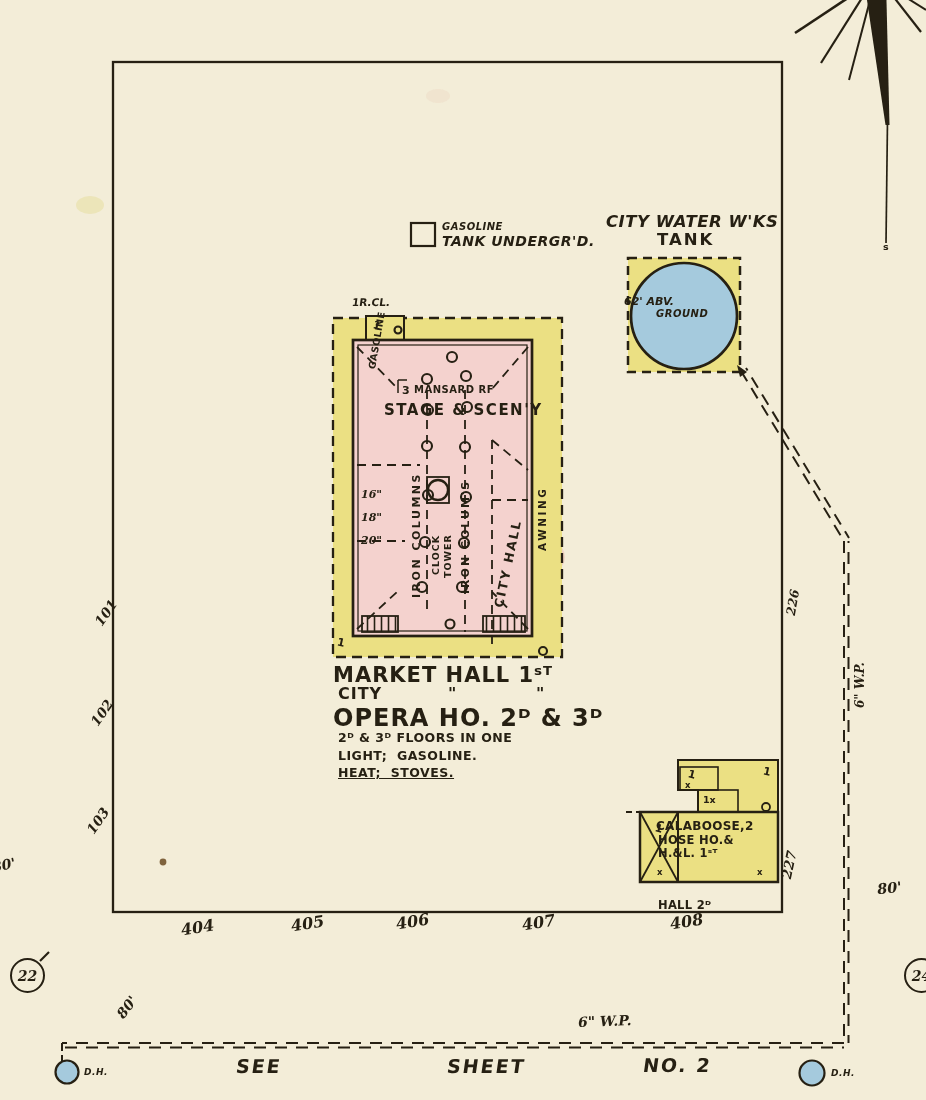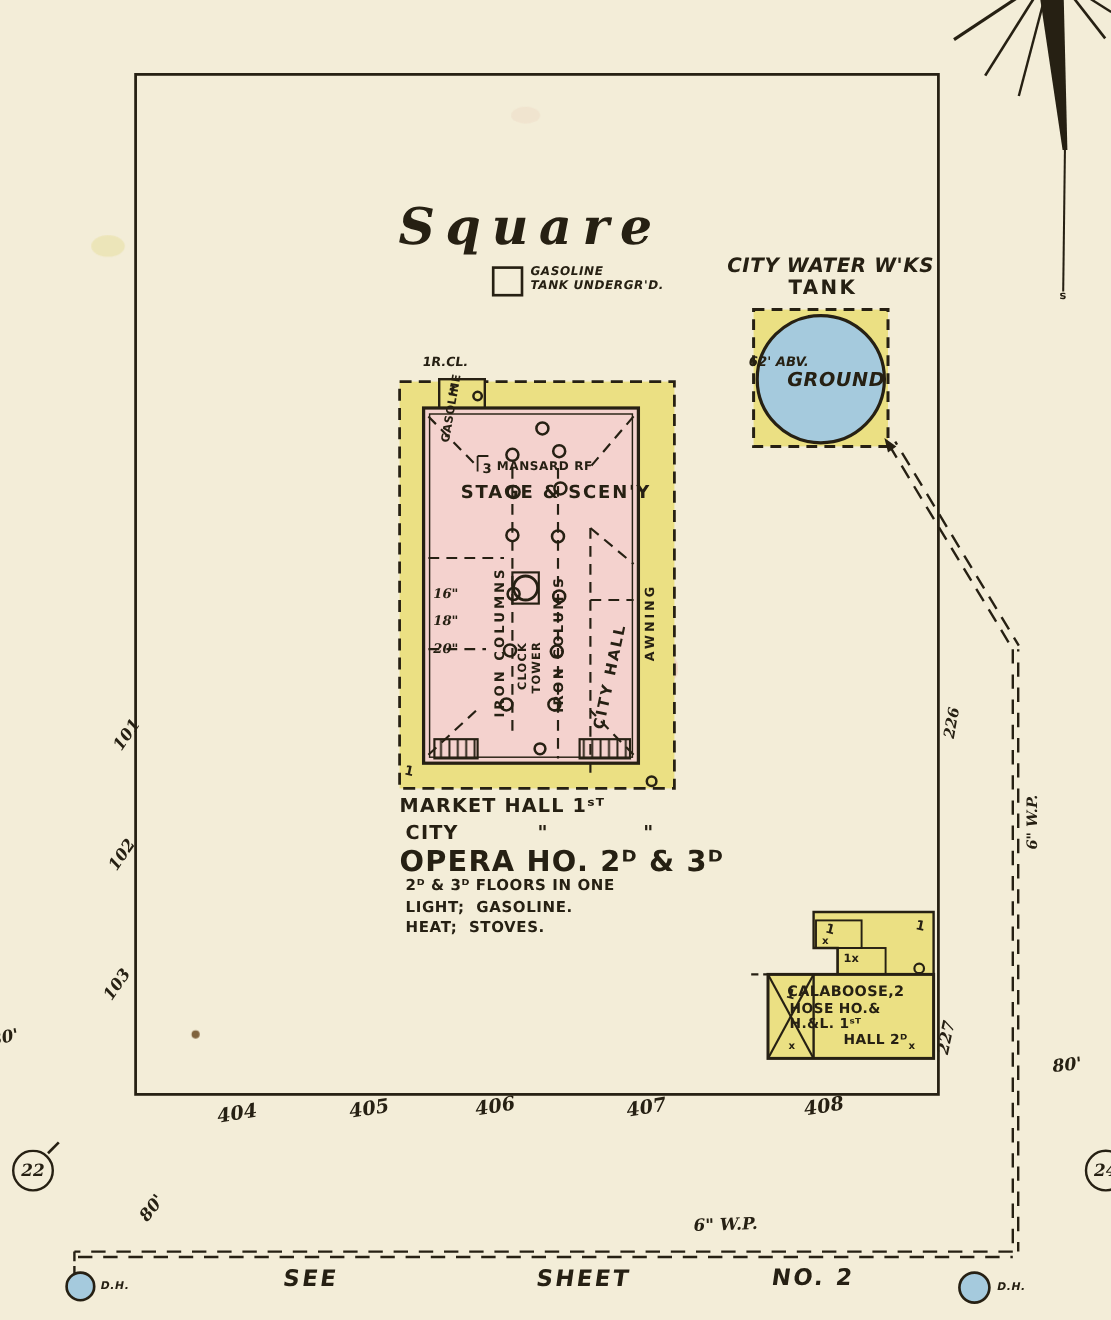--- a/index.html
+++ b/index.html
@@ -131,60 +131,59 @@
       <rect x="640" y="812" width="138" height="70" fill="#ebe083" stroke="#262013" stroke-width="2.5"></rect>
       <line x1="678" y1="812" x2="678" y2="882" stroke="#262013" stroke-width="2"></line>
       <line x1="640" y1="812" x2="678" y2="882" stroke="#262013" stroke-width="1.8"></line>
       <line x1="678" y1="812" x2="640" y2="882" stroke="#262013" stroke-width="1.8"></line>
       <line x1="626" y1="812" x2="641" y2="812" stroke="#262013" stroke-width="2" stroke-dasharray="6 4"></line>
     </g>
 
     <line x1="40" y1="961" x2="49" y2="952" stroke="#262013" stroke-width="2.2"></line>
   </svg>
 
-  <span class="lb cur" style="left:332px;top:167px;font-size:42px;letter-spacing:9px;">Square</span>
 
   <span class="lb" style="left:442px;top:222px;font-size:10px;letter-spacing:.5px;font-style:italic;">GASOLINE</span>
-  <span class="lb" style="left:442px;top:234px;font-size:10px;letter-spacing:.5px;font-style:italic;">TANK UNDERGR'D.</span>
+  <span class="lb" style="left:442px;top:234px;font-size:14px;letter-spacing:.5px;font-style:italic;">TANK UNDERGR'D.</span>
 
   <span class="lb" style="left:606px;top:213px;font-size:16.5px;letter-spacing:.5px;font-style:italic;">CITY WATER W'KS</span>
   <span class="lb" style="left:657px;top:231px;font-size:16.5px;letter-spacing:2px;">TANK</span>
   <span class="lb" style="left:624px;top:296px;font-size:11px;font-style:italic;">62' ABV.</span>
-  <span class="lb" style="left:656px;top:309px;font-size:16px;letter-spacing:.5px;font-style:italic;">GROUND</span>
+  <span class="lb" style="left:656px;top:309px;font-size:10px;letter-spacing:.5px;font-style:italic;">GROUND</span>
 
   <span class="lb" style="left:352px;top:297px;font-size:10.5px;transform:skewX(-8deg);">1R.CL.</span>
   <span class="lb" style="left:373px;top:320px;font-size:11px;transform:rotate(14deg);">1</span>
   <span class="lb" style="left:367px;top:368px;font-size:9.5px;letter-spacing:.5px;transform:rotate(-80deg);transform-origin:0 0;">GASOLINE</span>
   <span class="lb" style="left:402px;top:385px;font-size:11px;">3</span>
   <span class="lb" style="left:414px;top:385px;font-size:10px;letter-spacing:.5px;">MANSARD RF</span>
   <span class="lb" style="left:384px;top:403px;font-size:15px;letter-spacing:1.5px;">STAGE &amp; SCEN'Y</span>
 
   <span class="lb cur" style="left:361px;top:489px;font-size:11px;">16"</span>
   <span class="lb cur" style="left:361px;top:512px;font-size:11px;">18"</span>
   <span class="lb cur" style="left:361px;top:535px;font-size:11px;">20"</span>
 
   <span class="lb" style="left:411px;top:598px;font-size:11px;letter-spacing:2.5px;transform:rotate(-90deg);transform-origin:0 0;">IRON COLUMNS</span>
   <span class="lb" style="left:460px;top:594px;font-size:11px;letter-spacing:2px;transform:rotate(-90deg);transform-origin:0 0;">IRON COLUM'S</span>
   <span class="lb" style="left:431px;top:575px;font-size:9.5px;letter-spacing:1px;transform:rotate(-90deg);transform-origin:0 0;">CLOCK</span>
   <span class="lb" style="left:443px;top:578px;font-size:9.5px;letter-spacing:1px;transform:rotate(-90deg);transform-origin:0 0;">TOWER</span>
   <span class="lb" style="left:492px;top:606px;font-size:12.5px;letter-spacing:2px;transform:rotate(-78deg);transform-origin:0 0;">CITY HALL</span>
   <span class="lb" style="left:537px;top:551px;font-size:10.5px;letter-spacing:2.5px;transform:rotate(-90deg);transform-origin:0 0;">AWNING</span>
   <span class="lb" style="left:337px;top:637px;font-size:11px;transform:rotate(12deg);">1</span>
 
-  <span class="lb" style="left:333px;top:664px;font-size:16px;letter-spacing:1px;">MARKET HALL 1ˢᵀ</span>
+  <span class="lb" style="left:333px;top:664px;font-size:21px;letter-spacing:1px;">MARKET HALL 1ˢᵀ</span>
   <span class="lb" style="left:338px;top:686px;font-size:16px;letter-spacing:1px;">CITY          "            "</span>
   <span class="lb" style="left:333px;top:706px;font-size:24px;letter-spacing:1px;">OPERA HO. 2ᴰ &amp; 3ᴰ</span>
   <span class="lb" style="left:338px;top:731px;font-size:12.5px;letter-spacing:.5px;">2ᴰ &amp; 3ᴰ FLOORS IN ONE</span>
   <span class="lb" style="left:338px;top:749px;font-size:12.5px;letter-spacing:.5px;">LIGHT;  GASOLINE.</span>
-  <span class="lb" style="left:338px;top:766px;font-size:12.5px;letter-spacing:.5px;">HEAT;  STOVES.</span>
+  <span class="lb" style="left:338px;top:766px;font-size:12.5px;letter-spacing:.5px;text-decoration:underline;">HEAT;  STOVES.</span>
 
   <span class="lb" style="left:656px;top:820px;font-size:12px;letter-spacing:.3px;">CALABOOSE,2</span>
   <span class="lb" style="left:658px;top:834px;font-size:11.5px;letter-spacing:.3px;">HOSE HO.&amp;</span>
   <span class="lb" style="left:658px;top:847px;font-size:11.5px;letter-spacing:.3px;">H.&amp;L. 1ˢᵀ</span>
-  <span class="lb" style="left:658px;top:860px;font-size:11.5px;letter-spacing:.3px;margin-left:45px;">HALL 2ᴰ</span>
+  <span class="lb" style="left:658px;top:899px;font-size:11.5px;letter-spacing:.3px;">HALL 2ᴰ</span>
 
   <span class="lb" style="left:688px;top:769px;font-size:11px;transform:rotate(14deg);">1</span>
   <span class="lb" style="left:685px;top:781px;font-size:8.5px;">x</span>
   <span class="lb" style="left:703px;top:795px;font-size:9.5px;">1x</span>
   <span class="lb" style="left:763px;top:766px;font-size:11px;transform:rotate(12deg);">1</span>
   <span class="lb" style="left:655px;top:823px;font-size:11px;transform:rotate(14deg);">1</span>
   <span class="lb" style="left:657px;top:868px;font-size:8.5px;">x</span>
   <span class="lb" style="left:757px;top:868px;font-size:8.5px;">x</span>
 
   <span class="lb cur" style="left:779px;top:877px;font-size:13.5px;transform:rotate(-78deg);transform-origin:0 0;">227</span>

